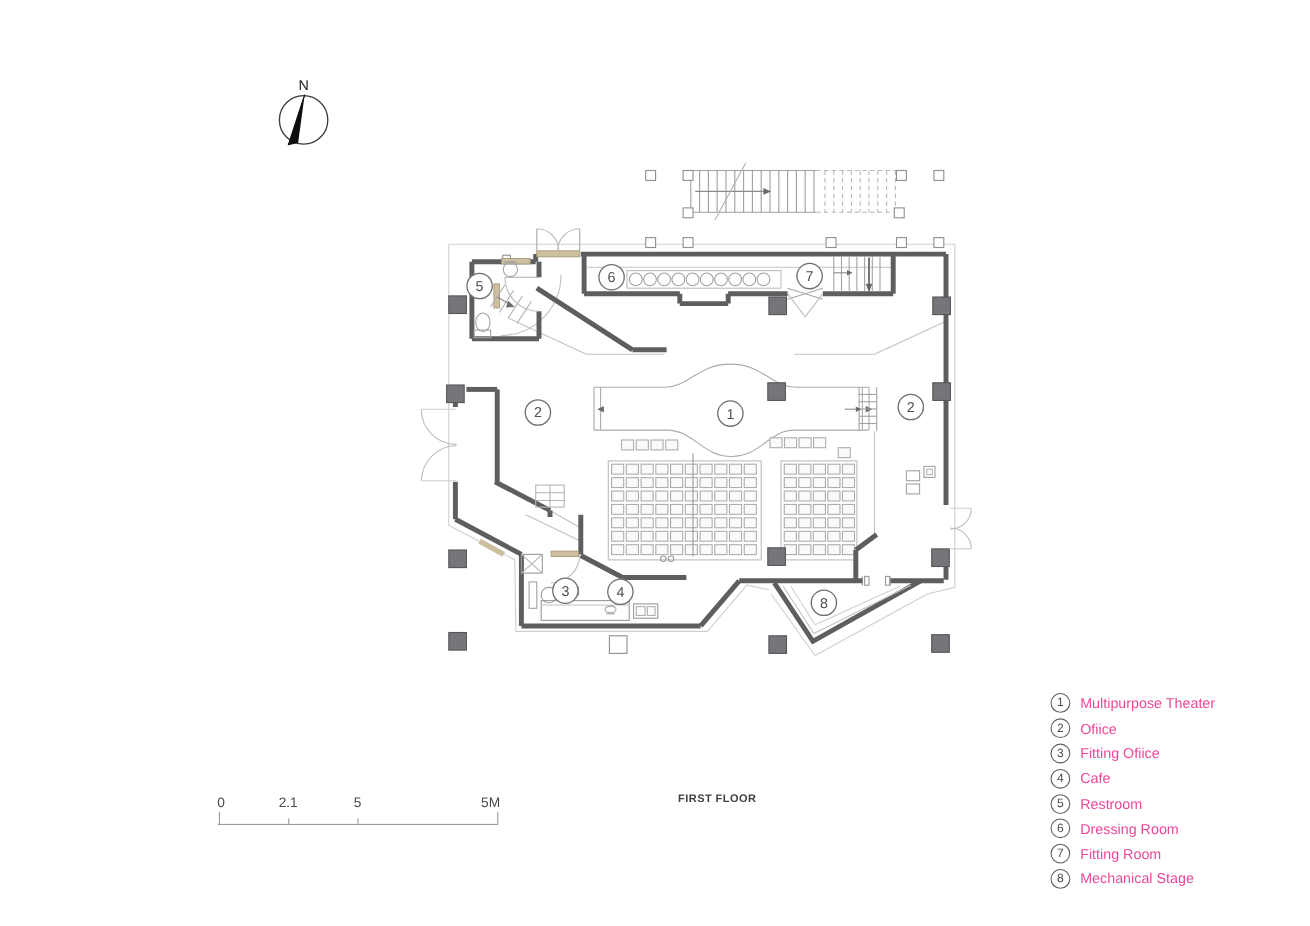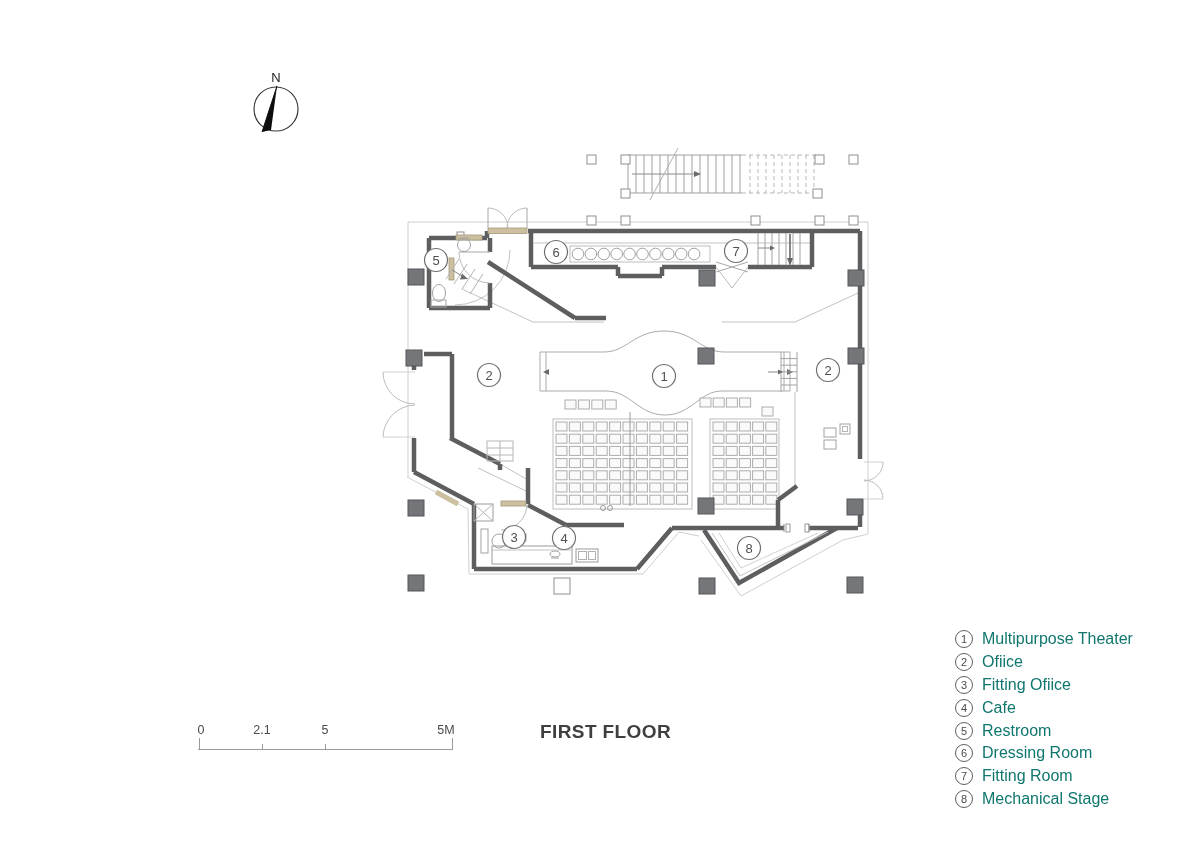--- a/index.html
+++ b/index.html
@@ -1,33 +1,33 @@
 <!DOCTYPE html>
 <html><head>
 <meta charset="utf-8">
 <style>
   html,body{margin:0;padding:0;background:#ffffff;}
   body{width:1191px;height:842px;position:relative;font-family:"Liberation Sans",sans-serif;overflow:hidden;}
   .abs{position:absolute;}
   
-  #plan-title{left:540px;top:721px;width:224px;font-size:19px;font-weight:bold;
+  #plan-title{left:540px;top:721px;width:224px;text-align:center;font-size:10px;font-weight:bold;
     letter-spacing:.4px;color:#3f3f41;}
   
   #scale-bar{left:192px;top:724px;width:272px;height:26px;}
   #scale-bar .baseline{position:absolute;left:6px;right:12px;bottom:0;border-bottom:1.4px solid #9a9a9a;}
   #scale-bar .tick{position:absolute;bottom:0;width:1.4px;background:#9a9a9a;}
   #scale-bar .tick.tall{height:12px;}
   #scale-bar .tick.short{height:6px;}
   #scale-bar .lbl{position:absolute;top:-1px;font-size:12.5px;color:#4b4b4b;transform:translateX(-50%);}
   
   #legend{left:955px;top:628px;list-style:none;margin:0;padding:0;}
   #legend li{display:flex;align-items:center;height:22.8px;gap:9px;}
   .num-circle{display:inline-flex;align-items:center;justify-content:center;width:16px;height:16px;
     border:1.2px solid #606060;border-radius:50%;font-size:11px;color:#4a4a4a;flex:0 0 auto;}
-  #legend .lg-label{font-size:16px;color:#0f766e;white-space:nowrap;}
+  #legend .lg-label{font-size:13px;color:#ec4899;white-space:nowrap;}
   svg text{font-family:"Liberation Sans",sans-serif;}
 </style>
 </head>
 <body>
 
 <svg class="abs" style="left:0;top:0" width="1191" height="842" viewBox="0 0 1191 842">
 
   <g>
     <circle cx="276" cy="109" r="22" fill="none" stroke="#3a3a3a" stroke-width="1.2"></circle>
     <path d="M277,86 L271,130 L262,132 Z" fill="#0d0d0d"></path>

